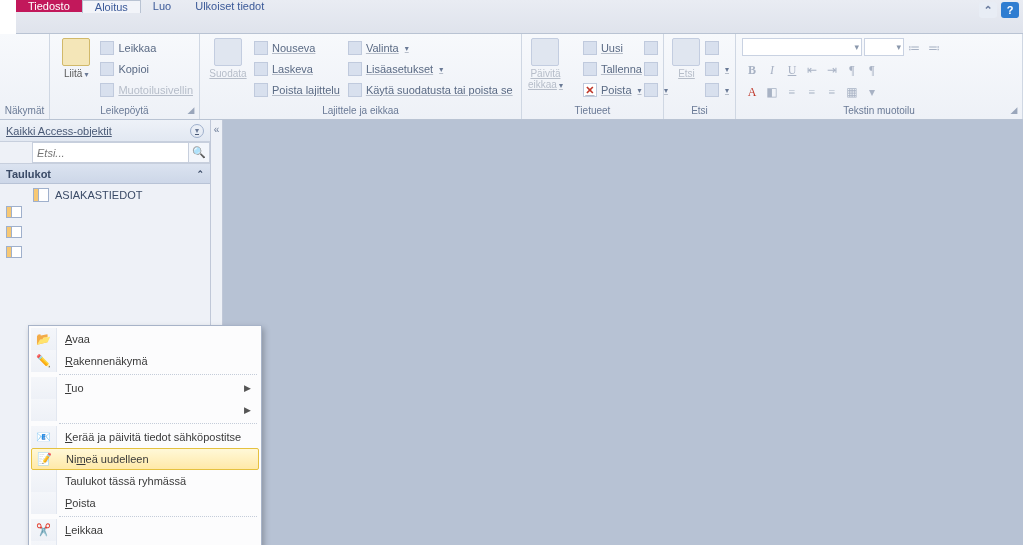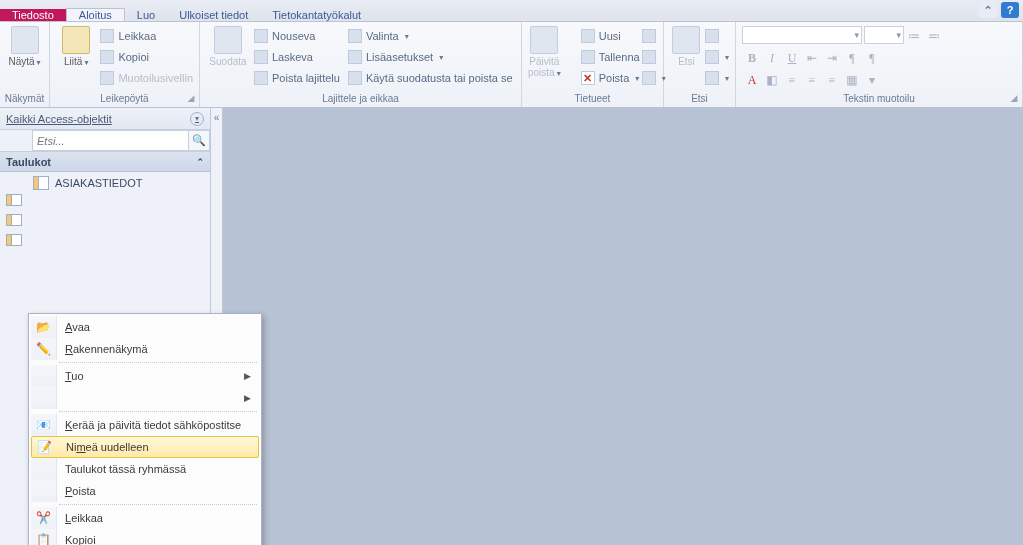--- a/index.html
+++ b/index.html
@@ -1,38 +1,38 @@
 <!DOCTYPE html>
 <html><head>
 <meta charset="utf-8">
 <style>
 * { box-sizing: border-box; margin: 0; padding: 0; font-family: "Segoe UI", Tahoma, sans-serif; }
 body { width: 1023px; height: 545px; background: #fff; overflow: hidden; font-size: 11px; color: #444; }
 
 
-.menubar { height: 22px; background: linear-gradient(#e9ecf3,#dfe3ec); border-bottom: 1px solid #b9c3d3; display: flex; align-items: flex-end; position: relative; }
+.menubar { height: 34px; background: linear-gradient(#e9ecf3,#dfe3ec); border-bottom: 1px solid #b9c3d3; display: flex; align-items: flex-start; position: relative; margin-left: 16px; }
 .menubar .tab { padding: 0 12px; display: flex; align-items: center; color: #3b5998; cursor: default; }
 .menubar .tab.file { background: #c2185b; color: #fff; }
 .menubar .tab.active { background: #f2f4f9; border: 1px solid #b9c3d3; border-bottom: none; color: #3b5998; }
 .menubar .right { position: absolute; right: 4px; top: 2px; display: flex; gap: 4px; }
 .sys-btn { width: 18px; height: 16px; border-radius: 3px; display: flex; align-items: center; justify-content: center; background: #e8edf5; color: #6b7da0; font-weight: bold; font-size: 11px; }
 .sys-btn.help { background: #2f7dd1; color: #fff; }
 
 
 .ribbon { height: 86px; background: linear-gradient(#f7f9fc,#eef1f7); border-bottom: 1px solid #b9c3d3; display: flex; }
 .group { border-right: 1px solid #cfd7e3; padding: 2px 6px 0 6px; display: flex; flex-direction: column; position: relative; }
 .group-title { text-align: center; font-size: 10px; color: #6a7a96; padding: 2px 0; position: absolute; bottom: 1px; left: 0; right: 0; }
 .group-body { flex: 1; display: flex; align-items: flex-start; }
 .bigbtn { width: 44px; display: flex; flex-direction: column; align-items: center; gap: 2px; padding-top: 2px; color: #5a5a5a; }
 .bigbtn .ico { width: 28px; height: 28px; background: #e0e6f0; border: 1px solid #c3cde0; border-radius: 2px; }
 .bigbtn .lbl { font-size: 10px; text-align: center; line-height: 11px; }
 .smallrow { display: flex; align-items: center; gap: 4px; height: 20px; color: #5a6a84; font-size: 11px; }
 .smallrow .ic { width: 14px; height: 14px; background: #d8e0ee; border: 1px solid #c0cadd; }
 .col { display: flex; flex-direction: column; justify-content: flex-start; padding-top: 2px; gap: 1px; }
-.grey { color: #b6bdc9; }
+.grey { color: #b6bdc9; text-decoration: underline; }
 .drop { color: #6a7a96; font-size: 8px; margin-left: 2px; }
 .grp-launcher { position:absolute; right:2px; bottom:2px; width:12px; height:12px; font-size:9px; color:#9aa6bb; text-align:center; }
 
 
 .tf-btn { width: 20px; height: 20px; display: flex; align-items: center; justify-content: center; color: #a8b2c4; font-size: 12px; font-family: "Times New Roman", serif; }
 .tf-row { display: flex; gap: 0; }
 .fontbox { width: 120px; height: 18px; border: 1px solid #c9d2e2; background: #fff; display:flex; align-items:center; justify-content:flex-end; padding-right:2px; color:#8a97ac; font-size:9px;}
 .sizebox { width: 40px; height: 18px; border: 1px solid #c9d2e2; background: #fff; margin-left: 2px; display:flex; align-items:center; justify-content:flex-end; padding-right:2px; color:#8a97ac; font-size:9px;}
 
 
@@ -67,36 +67,29 @@
 .u { text-decoration: underline; }
 </style>
 </head>
 <body>
 
 <div class="menubar">
   <div class="tab file">Tiedosto</div>
   <div class="tab active">Aloitus</div>
   <div class="tab">Luo</div>
   <div class="tab">Ulkoiset tiedot</div>
-  <div class="tab">Tietokantatyökalut</div>
   <div class="right">
     <div class="sys-btn">⌃</div>
     <div class="sys-btn help">?</div>
   </div>
 </div>
 
 <div class="ribbon">
 
   <div class="group" style="width:50px">
-    <div class="group-body">
-      <div class="bigbtn">
-        <div class="ico"></div>
-        <div class="lbl"><span>Näytä</span><span class="drop">▾</span></div>
-      </div>
-    </div>
     <div class="group-title">Näkymät</div>
   </div>
 
   <div class="group" style="width:150px">
     <div class="group-body">
       <div class="bigbtn">
         <div class="ico" style="background:#f4e6b8;border-color:#d1b96a"></div>
         <div class="lbl"><span>Liitä</span><span class="drop">▾</span></div>
       </div>
       <div class="col" style="margin-left:4px">
@@ -156,21 +149,21 @@
       </div>
     </div>
     <div class="group-title">Lajittele ja eikkaa</div>
   </div>
 
   <div class="group" style="width:142px">
     <div class="group-body">
       <div class="bigbtn grey">
         <div class="ico"></div>
         <div class="lbl"><span>Päivitä
-poista</span><span class="drop">▾</span></div>
+eikkaa</span><span class="drop">▾</span></div>
       </div>
       <div class="col grey" style="margin-left:20px">
         <div class="smallrow">
             <div class="ic"></div>
             <span>Uusi</span>
           </div>
         <div class="smallrow">
             <div class="ic"></div>
             <span>Tallenna</span>
           </div>

